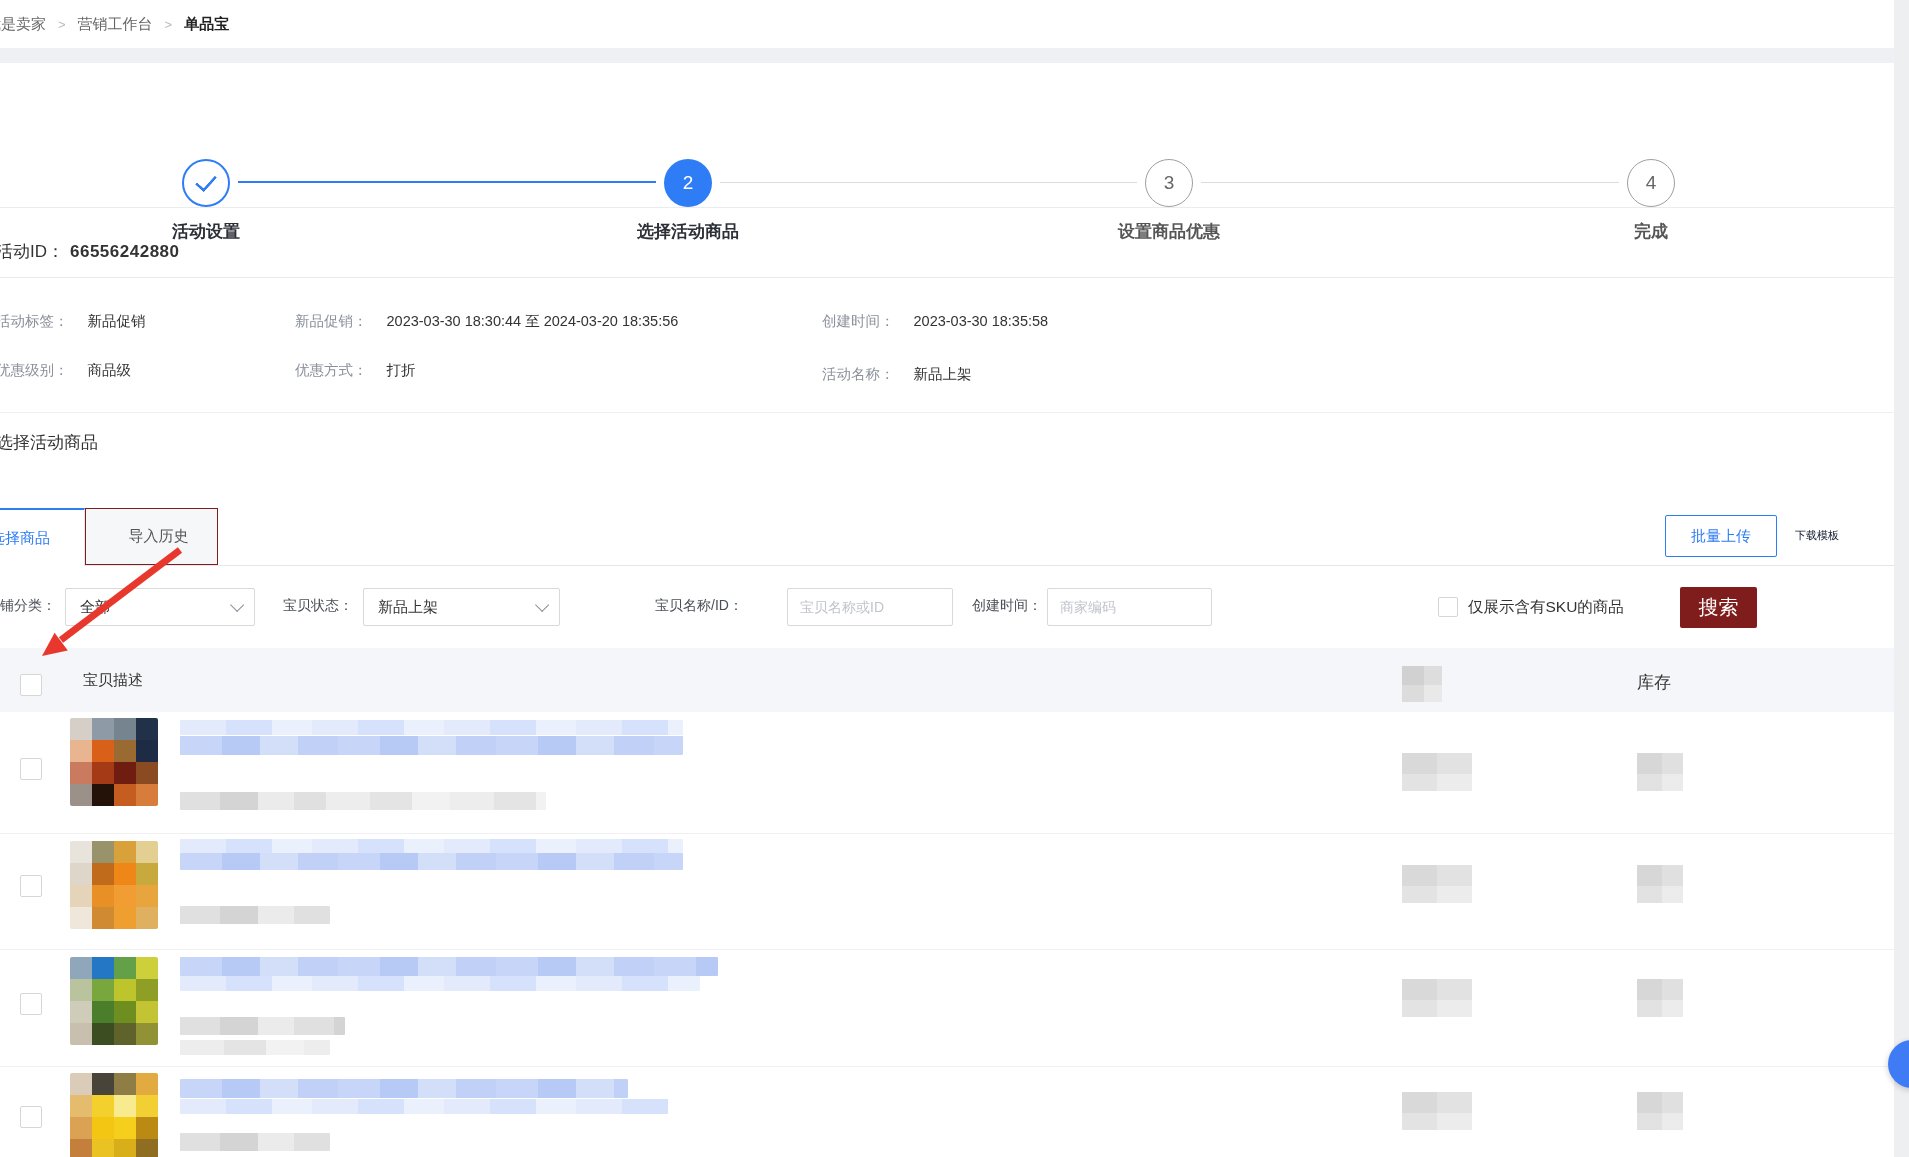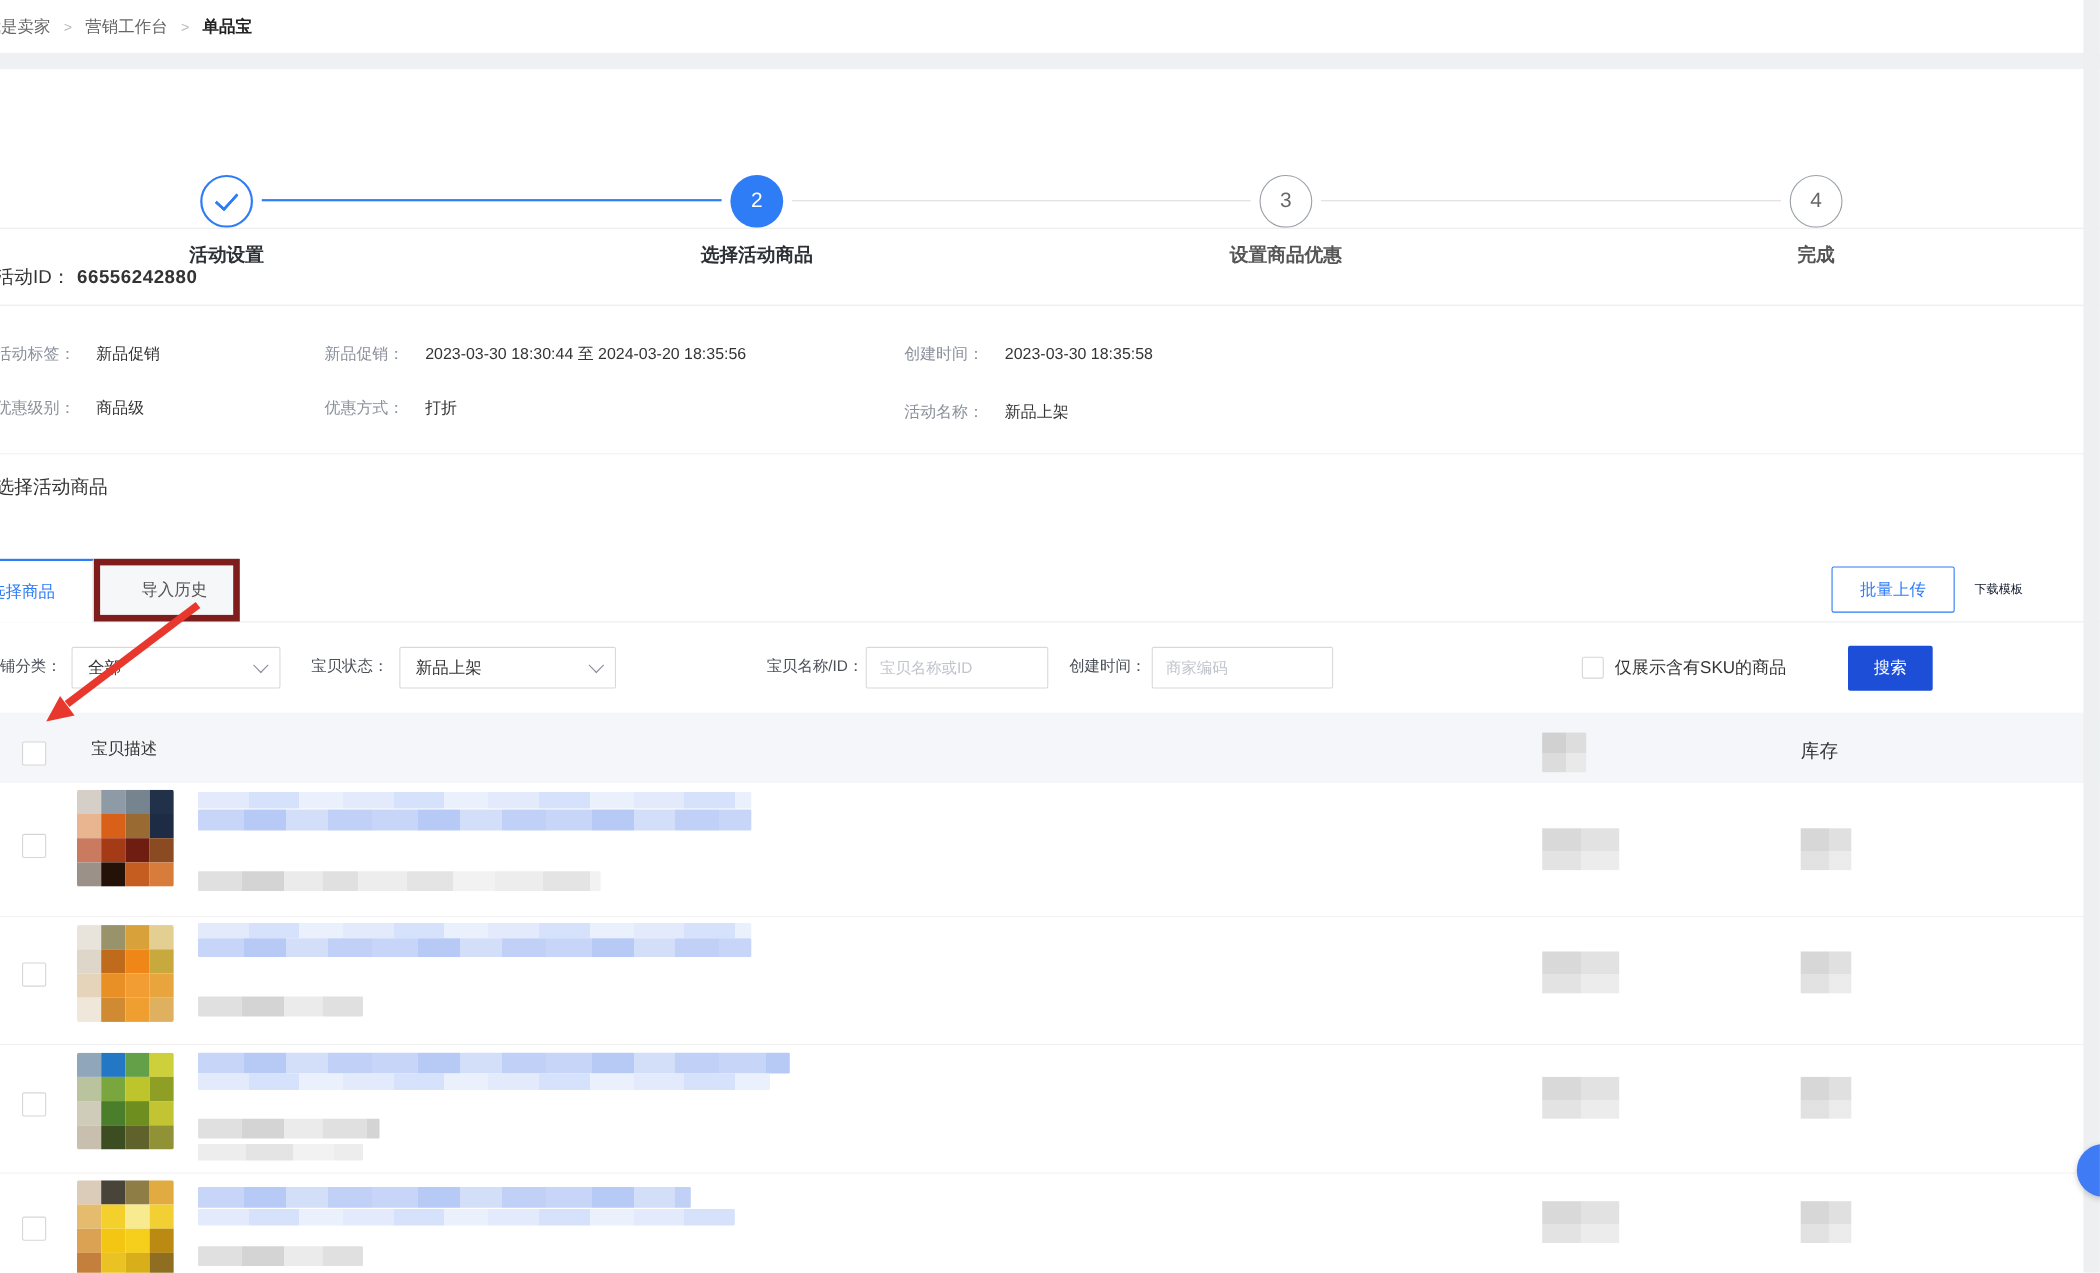--- a/index.html
+++ b/index.html
@@ -43,43 +43,43 @@
   .dfield .lb{color:#8a909a;}
   .dfield .vl{color:#333;margin-left:19px;}
   .section-title{position:absolute;left:0;top:431px;font-size:17px;color:#333;}
 
   
   .tabs-row{position:absolute;left:0;top:508px;width:100%;height:57px;border-bottom:1px solid #e4e6e9;}
   .tab{position:absolute;top:0;height:57px;box-sizing:border-box;display:flex;align-items:center;
     justify-content:center;font-size:15px;cursor:pointer;}
   .tab.active{left:-41px;width:130px;height:58px;background:#fff;border-top:2px solid #2e7cf6;
     border-left:1px solid #e6e6e6;border-right:1px solid #e6e6e6;color:#2e7cf6;z-index:2;}
-  .tab.inactive{left:89px;width:133px;background:#f6f7f8;border:6px solid #7f1d1d;color:#555;padding-left:14px;}
+  .tab.inactive{left:89px;width:133px;background:#f6f7f8;border:1px solid #7f1d1d;color:#555;padding-left:14px;}
   .btn-outline{position:absolute;left:1669px;top:7px;width:112px;height:42px;box-sizing:border-box;
     border:1px solid #2e7cf6;border-radius:2px;background:#fff;color:#2e7cf6;font-size:15px;
     display:flex;align-items:center;justify-content:center;cursor:pointer;}
   .link-download{position:absolute;left:1799px;top:20px;font-size:11px;color:#0f172a;cursor:pointer;}
 
   
   .filters{position:absolute;left:0;top:566px;width:100%;height:82px;background:#fff;}
   .flabel{position:absolute;top:31px;font-size:14px;color:#4a4f57;white-space:nowrap;}
   .sel{position:absolute;top:22px;height:38px;box-sizing:border-box;border:1px solid #d9d9d9;
     border-radius:2px;background:#fff;display:flex;align-items:center;padding:0 14px;cursor:pointer;}
   .sel-text{font-size:15px;color:#333;}
   .chev{margin-left:auto;width:9px;height:9px;border-right:1.6px solid #8a8f99;
     border-bottom:1.6px solid #8a8f99;transform:rotate(45deg) translateY(-3px);}
   .tinput{position:absolute;top:22px;height:38px;box-sizing:border-box;border:1px solid #d9d9d9;
     border-radius:2px;padding:0 12px;font-size:14px;color:#333;outline:none;
     font-family:"Liberation Sans","DejaVu Sans",sans-serif;}
   .tinput::placeholder{color:#c0c4cc;}
   .cb{position:absolute;width:20px;height:20px;box-sizing:border-box;border:1px solid #d6d6d6;
     border-radius:2px;background:#fff;cursor:pointer;}
   .sku-label{position:absolute;left:1472px;top:31px;font-size:15.5px;color:#333;}
-  .btn-primary{position:absolute;left:1684px;top:21px;width:77px;height:41px;background:#1d4ed8;
-    color:#fff;font-size:15px;border:none;border-radius:2px;cursor:pointer;}
+  .btn-primary{position:absolute;left:1684px;top:21px;width:77px;height:41px;background:#7f1d1d;
+    color:#fff;font-size:20px;border:none;border-radius:2px;cursor:pointer;}
 
   
   .thead{position:absolute;left:0;top:648px;width:100%;height:64px;background:#f4f6f9;}
   .thead .cb{left:24px;top:26px;width:22px;height:22px;}
   .th-desc{position:absolute;left:87px;top:23px;font-size:15px;color:#333;}
   .th-stock{position:absolute;left:1641px;top:23px;font-size:17px;color:#333;}
   .th-blur{position:absolute;left:1406px;top:18px;width:40px;height:36px;
     background:linear-gradient(180deg,rgba(0,0,0,.05) 0 52%,rgba(0,0,0,0) 52%),
                linear-gradient(90deg,#dcdcdc 0 55%,#e9e9e9 55%);}
 
@@ -190,21 +190,21 @@
     <span class="flabel" style="left:-10px;">店铺分类：</span>
     <div class="sel" style="left:69px;width:190px;">
       <span class="sel-text">全部</span>
       <i class="chev"></i>
     </div>
     <span class="flabel" style="left:287px;">宝贝状态：</span>
     <div class="sel" style="left:367px;width:197px;">
       <span class="sel-text">新品上架</span>
       <i class="chev"></i>
     </div>
-    <span class="flabel" style="left:701px;">宝贝名称/ID：</span>
+    <span class="flabel" style="left:659px;">宝贝名称/ID：</span>
     <input class="tinput" style="left: 791px; width: 166px;" placeholder="宝贝名称或ID">
     <span class="flabel" style="left:976px;">创建时间：</span>
     <input class="tinput" style="left: 1051px; width: 165px;" placeholder="商家编码">
     <span class="cb" style="left:1442px;top:31px;"></span>
     <span class="sku-label">仅展示含有SKU的商品</span>
     <button class="btn-primary">搜索</button>
   </div>
 
   <div class="thead">
     <span class="cb"></span>

